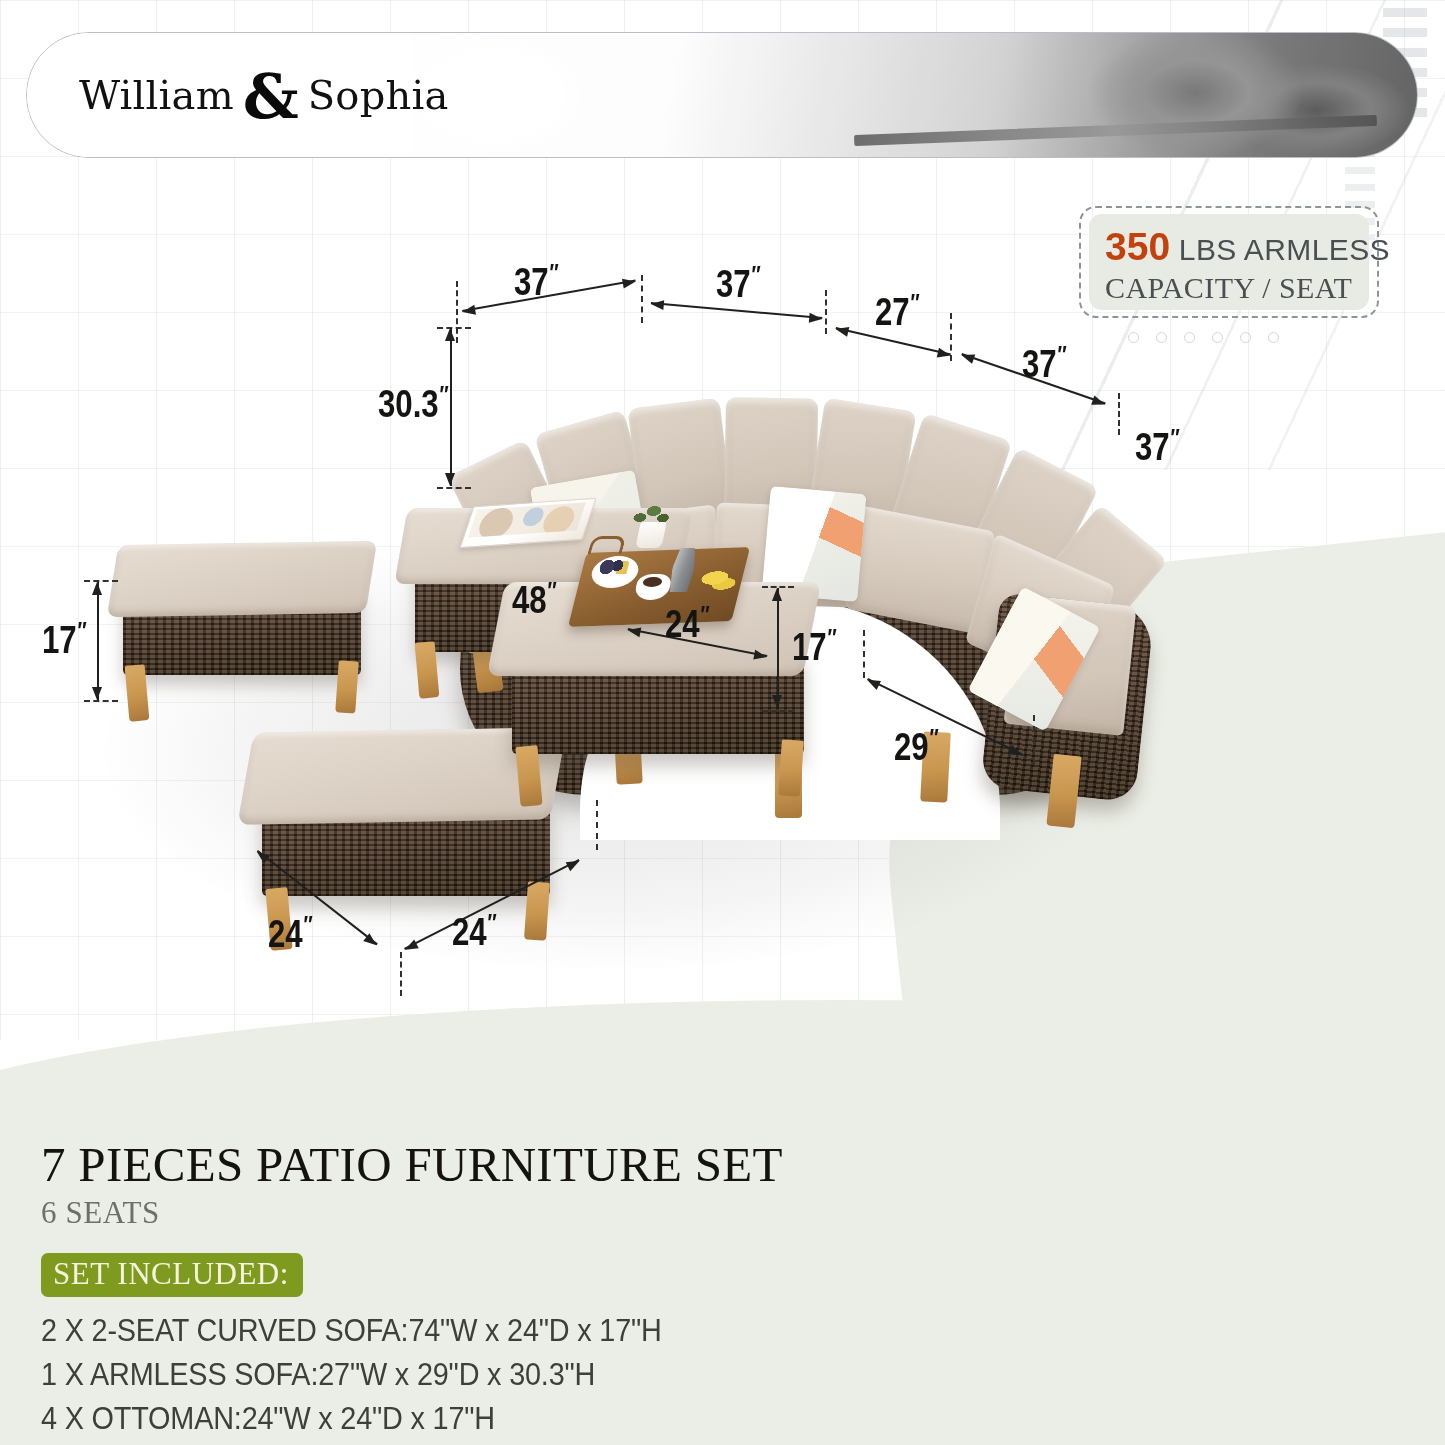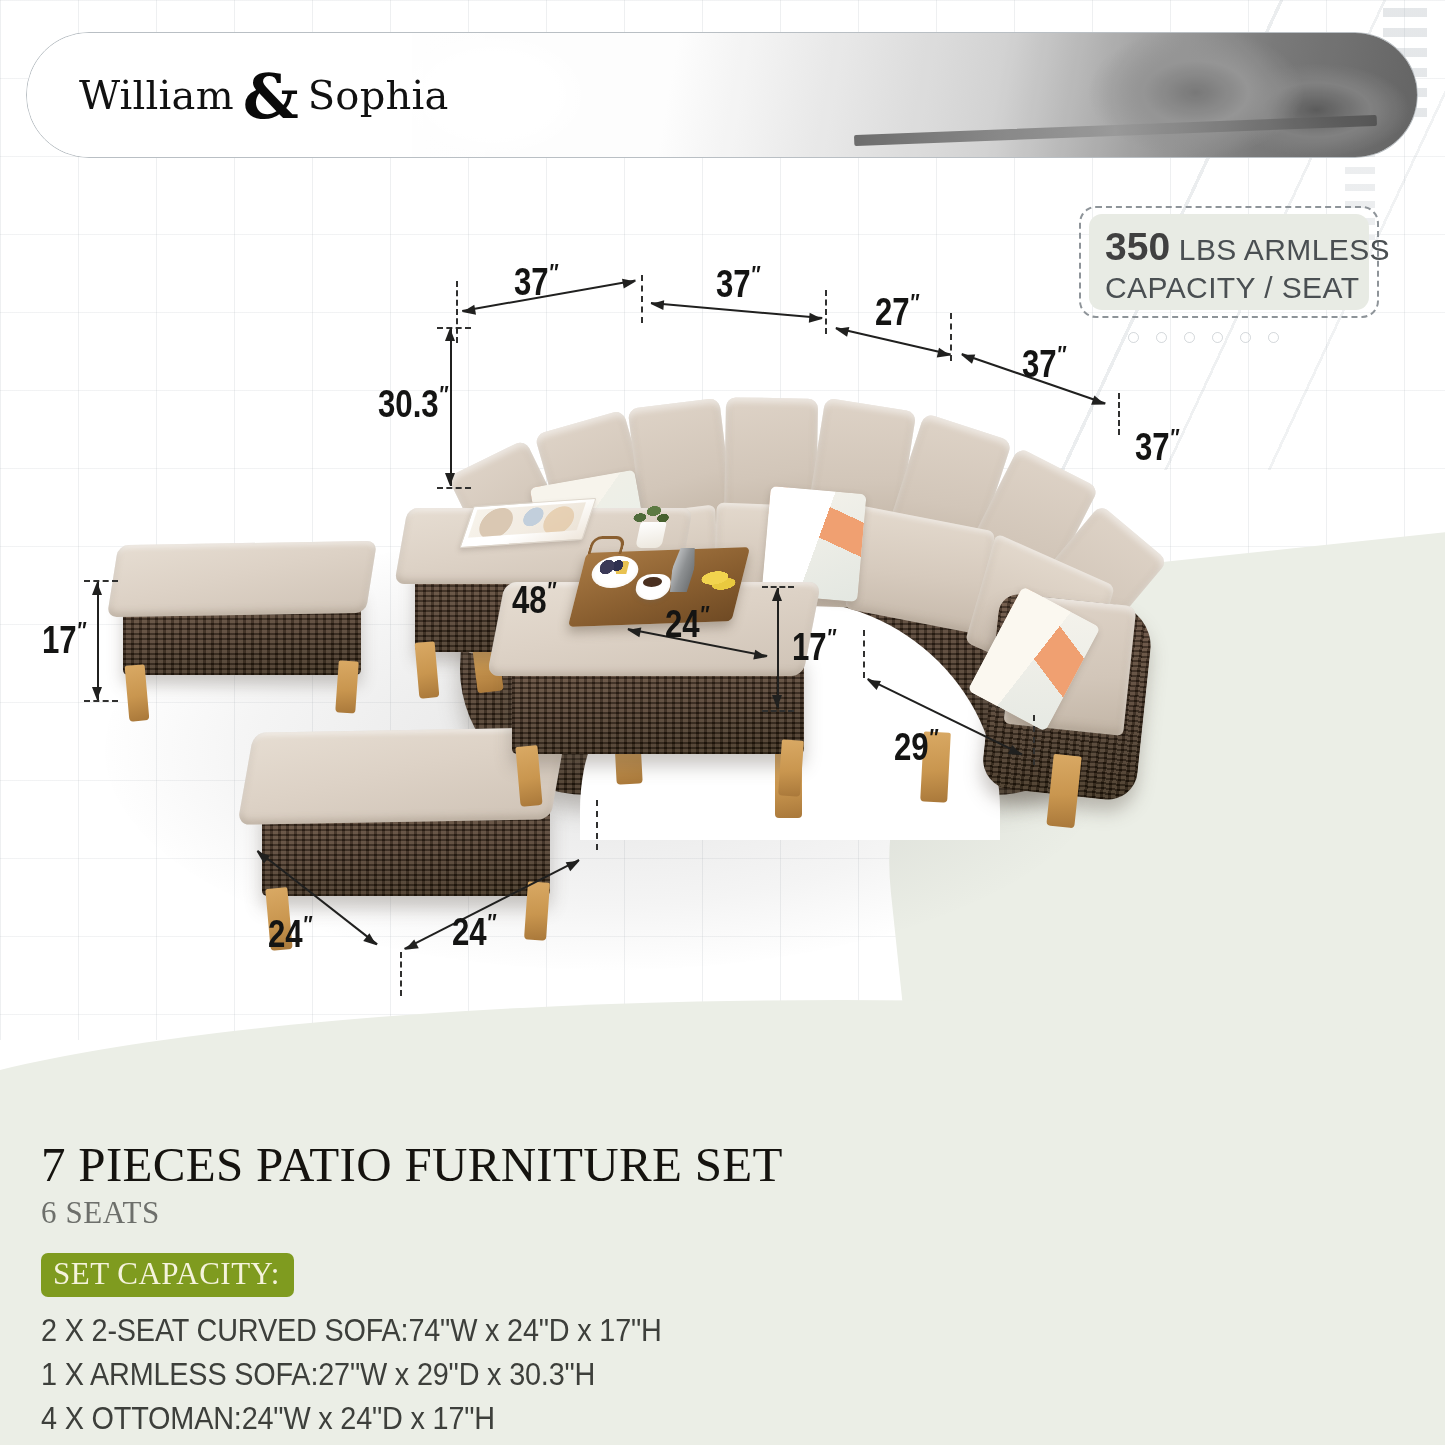--- a/index.html
+++ b/index.html
@@ -84,22 +84,22 @@
   .cap-dash {
     position:absolute; left:1079px; top:206px; width:300px; height:112px;
     border:2.1px dashed #8e9499; border-radius:17px;
   }
   .cap-box {
     position:absolute; left:1089px; top:214px; width:280px; height:96px;
     background:#e8ebe4; border-radius:13px;
     padding:10px 16px 0 16px;
   }
   .cap-l1 { font-size:30px; color:#4a4f52; letter-spacing:.4px; line-height:1.18; white-space:nowrap;}
-  .cap-num { font-size:39px; font-weight:bold; color:#404040; letter-spacing:0; }
-  .cap-l2 { font-size:30px; color:#4a4f52; letter-spacing:.4px; line-height:1.18; white-space:nowrap;}
+  .cap-num { font-size:39px; font-weight:bold; color:#c2410c; letter-spacing:0; }
+  .cap-l2 { font-size:30px; color:#4a4f52; letter-spacing:.4px; line-height:1.18; white-space:nowrap;font-family:Liberation Serif, serif;}
 
   
   .sage {
     position:absolute; left:-140px; top:1000px; width:1760px; height:640px;
     background:#ebeee6;
     border-radius:58% 46% 0 0 / 150px 120px 0 0;
   }
   .sage-right {
     position:absolute; right:-60px; top:560px; width:620px; height:520px;
     background:#ebeee6;
@@ -510,21 +510,21 @@
     <div class="dim-label" style="left:452px; top:760px; font-size:38px;">
       <span>24</span><sup>″</sup>
     </div>
   </div>
 
 
   <div class="btxt">
     <div class="btitle">7 PIECES PATIO FURNITURE SET</div>
     <div class="bsub">6 SEATS</div>
     <div class="setbadge">
-      <span>SET CAPACITY:</span>
+      <span>SET INCLUDED:</span>
     </div>
     <div class="blist">
       <div class="bline">2 X 2-SEAT CURVED SOFA:74"W x 24"D x 17"H</div>
       <div class="bline">1 X ARMLESS SOFA:27"W x 29"D x 30.3"H</div>
       <div class="bline">4 X OTTOMAN:24"W x 24"D x 17"H</div>
     </div>
   </div>
 
 </div>
 

